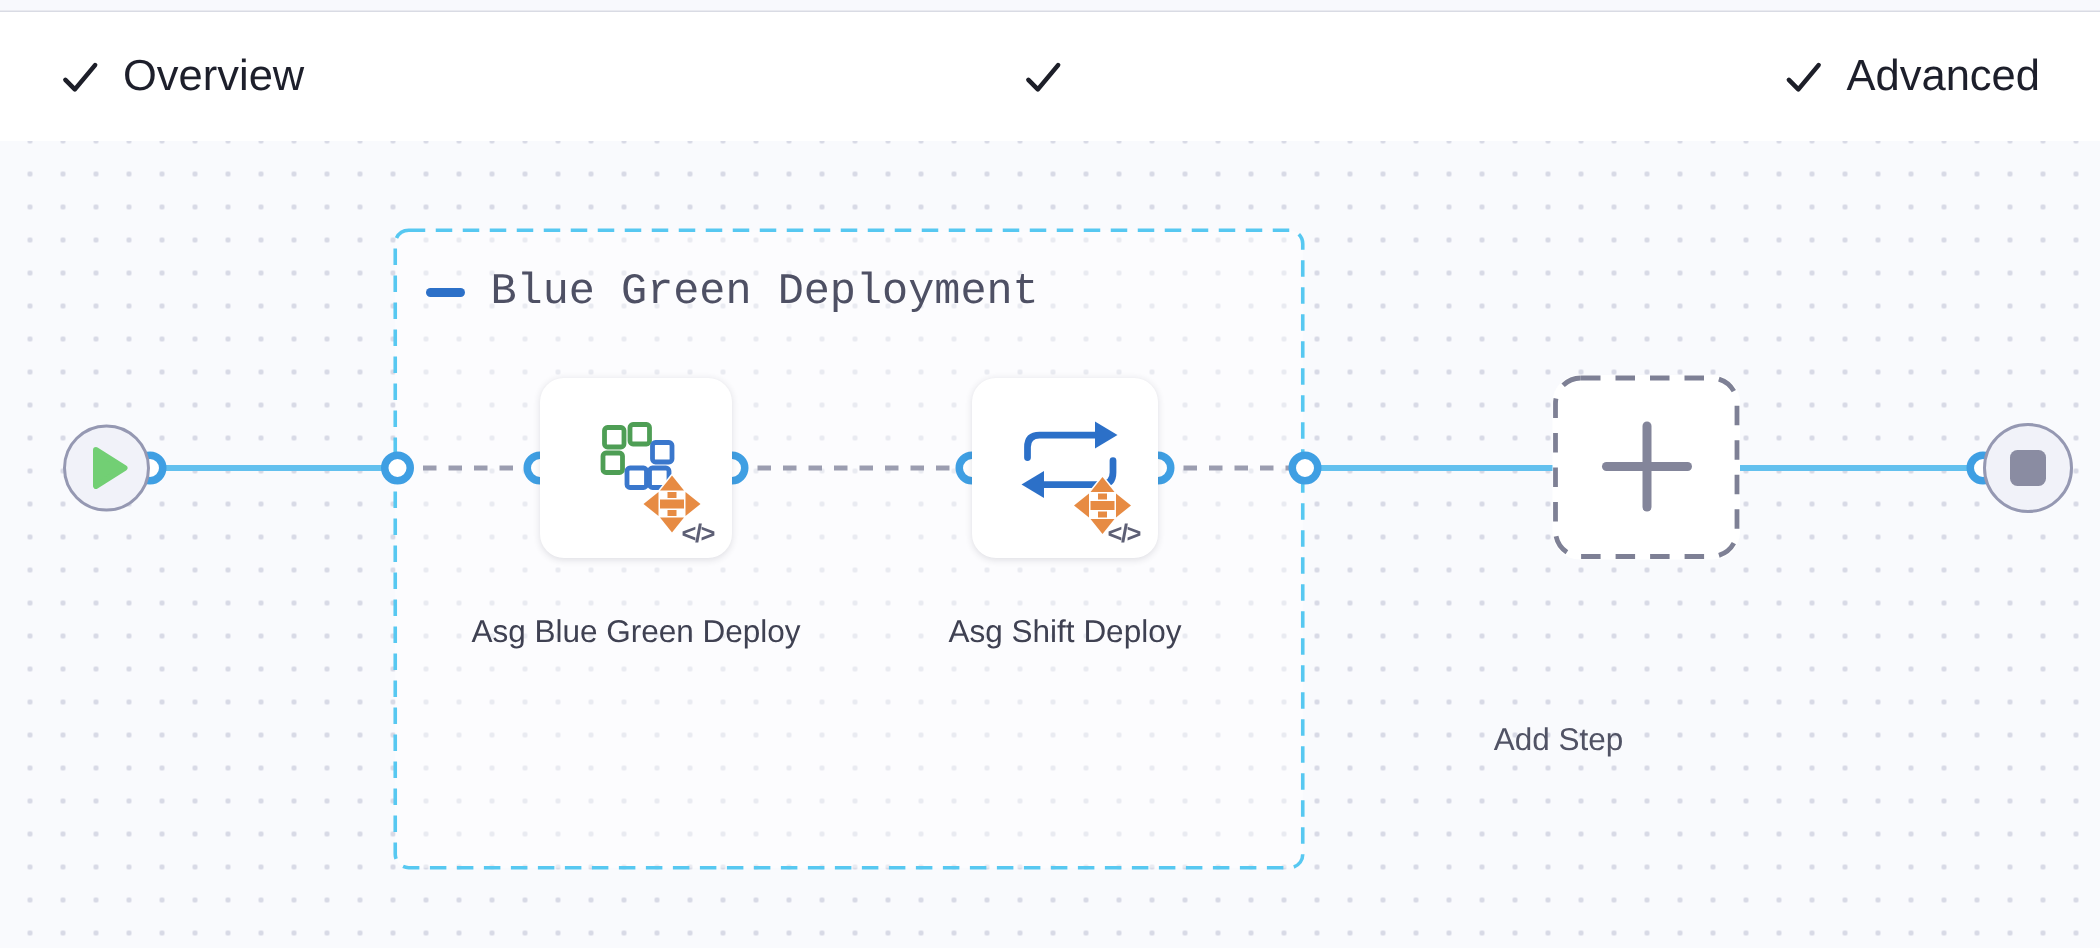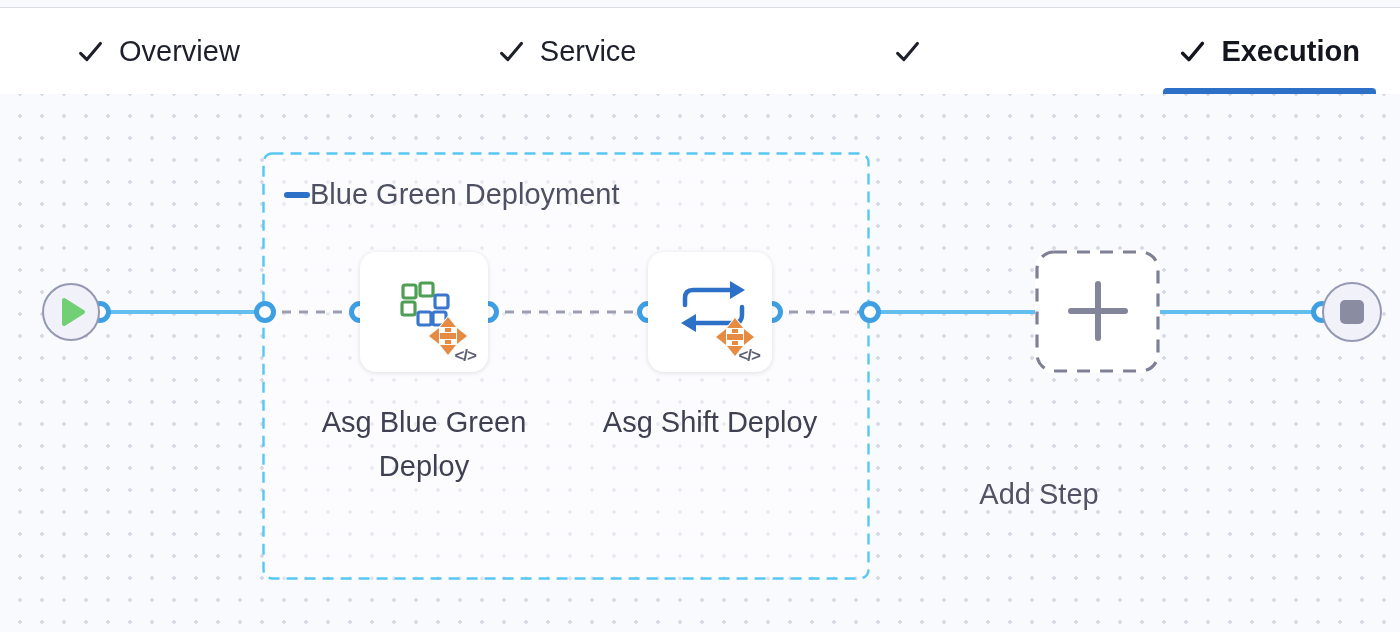--- a/index.html
+++ b/index.html
@@ -6,21 +6,21 @@
   html, body { width: 1400px; height: 632px; overflow: hidden; }
   body {
     font-family: "Liberation Sans", "DejaVu Sans", sans-serif;
     background: #ffffff;
     color: #1d1f2b;
   }
   .app { width: 1400px; height: 632px; display: flex; flex-direction: column; }
 
   
   .top-strip { height: 8px; background: #f8f9fd; border-bottom: 1px solid #d9dbe4; }
-  .tabbar { height: 86px; background: #ffffff; position: relative; margin-left: 37px; }
+  .tabbar { height: 86px; background: #ffffff; position: relative; }
   .tabs {
     height: 100%; display: flex; align-items: stretch;
     justify-content: space-between; padding: 0 24px;
   }
   .tab {
     position: relative; display: flex; align-items: center; gap: 15px;
     padding: 0 16px; cursor: pointer; background: none; border: none;
     font-family: inherit; font-size: 29px; color: #1d1f2b; font-weight: 400;
   }
   .tab.active { font-weight: 700; color: #14161f; }
@@ -34,21 +34,21 @@
   .canvas {
     position: relative; flex: 1; overflow: hidden;
     background-color: #f9fafd;
     background-image: radial-gradient(circle, #d8dae6 1.7px, transparent 2px);
     background-size: 22px 22px; background-position: 9px 11px;
   }
 
   
   .group { position: absolute; left: 262px; top: 58px; width: 608px; height: 428px; z-index: 1; }
   .group-border { position: absolute; inset: 0; width: 100%; height: 100%; }
-  .group-header { position: absolute; left: 22px; top: 26px; display: flex; align-items: center; cursor: pointer; }
+  .group-header { position: absolute; left: 22px; top: 26px; display: flex; align-items: center; gap: 17px; cursor: pointer; font-family: Liberation Mono, monospace; }
   .group-title { font-size: 29px; color: #4e5064; }
 
   
   .wires { position: absolute; inset: 0; width: 100%; height: 100%; z-index: 2; }
 
   
   .node { position: absolute; z-index: 3; }
   .terminal {
     border-radius: 50%; background: #f1f2f9; border: 2px solid #9598b2;
     display: flex; align-items: center; justify-content: center;
@@ -70,21 +70,21 @@
   }
 
   .add-step {
     position: absolute; left: 1035px; top: 156px; width: 125px; height: 123px;
     background: #ffffff; border: none; border-radius: 18px; cursor: pointer; z-index: 3;
   }
   .add-step svg { position: absolute; inset: 0; width: 100%; height: 100%; }
 
   .node-label {
     position: absolute; z-index: 3; text-align: center;
-    font-size: 29px; line-height: 44px; color: #3f4152; cursor: pointer;
+    font-size: 21px; line-height: 44px; color: #3f4152; cursor: pointer;
   }
   #label-step1 { left: 294px; top: 306px; width: 260px; }
   #label-step2 { left: 570px; top: 306px; width: 280px; }
   #label-add-step { left: 948px; top: 378px; width: 182px; color: #515365; }
 </style>
 </head>
 <body>
 
 <div class="app">
 
@@ -92,41 +92,34 @@
   <header class="tabbar">
     <nav class="tabs">
 
       <button class="tab">
         <svg class="check" viewBox="0 0 30 30">
           <polyline points="4,17 11,24 26,6" fill="none" stroke="#1d1f29" stroke-width="3.4" stroke-linecap="round" stroke-linejoin="round"></polyline>
         </svg>
         <span>Overview</span>
       </button>
 
+
       <button class="tab">
         <svg class="check" viewBox="0 0 30 30">
           <polyline points="4,17 11,24 26,6" fill="none" stroke="#1d1f29" stroke-width="3.4" stroke-linecap="round" stroke-linejoin="round"></polyline>
         </svg>
-        <span>Service</span>
       </button>
+
 
       <button class="tab">
         <svg class="check" viewBox="0 0 30 30">
           <polyline points="4,17 11,24 26,6" fill="none" stroke="#1d1f29" stroke-width="3.4" stroke-linecap="round" stroke-linejoin="round"></polyline>
         </svg>
+        <span>Advanced</span>
       </button>
-
-      <button class="tab active">
-        <svg class="check" viewBox="0 0 30 30">
-          <polyline points="4,17 11,24 26,6" fill="none" stroke="#14161f" stroke-width="3.8" stroke-linecap="round" stroke-linejoin="round"></polyline>
-        </svg>
-        <span>Execution</span>
-        <span class="underline"></span>
-      </button>
-
 
     </nav>
   </header>
 
   <main class="canvas">
 
     <div class="group">
       <svg class="group-border" viewBox="0 0 608 428" preserveAspectRatio="none">
         <rect x="1.5" y="1.5" width="605" height="425" rx="9" fill="rgba(255,255,255,0.45)" stroke="#57c8f1" stroke-width="2.4" stroke-dasharray="11 7"></rect>
       </svg>

